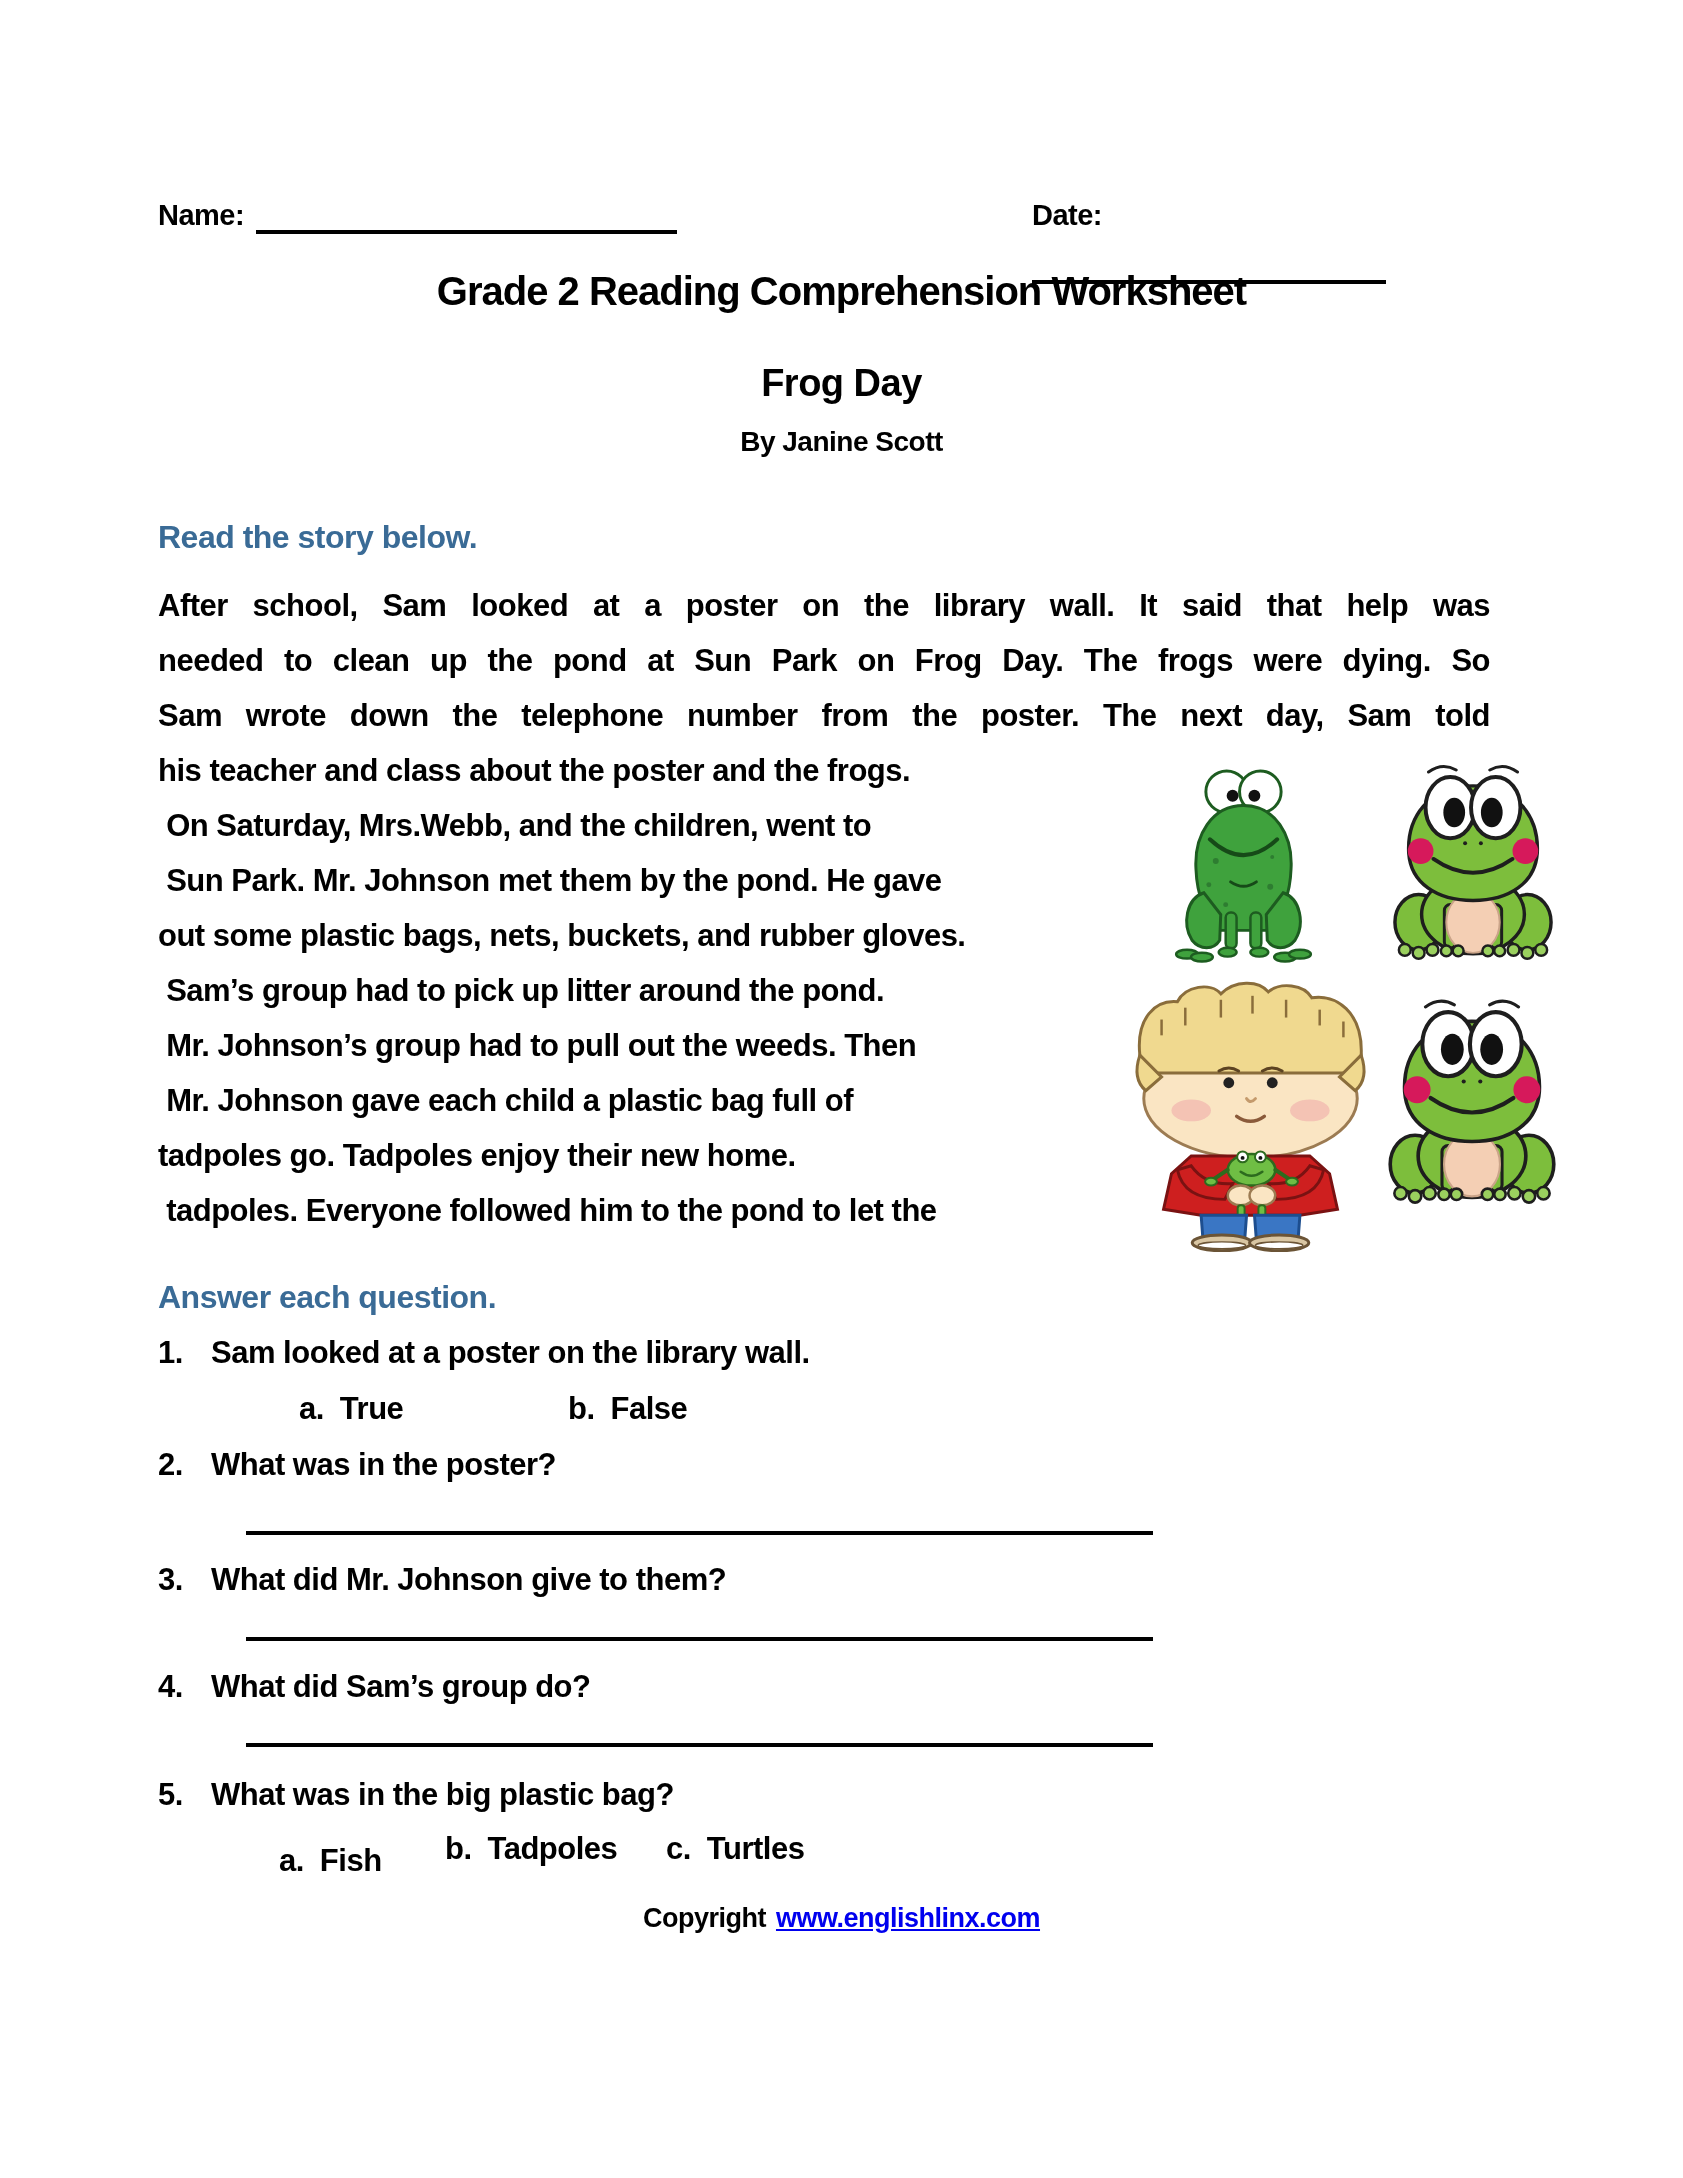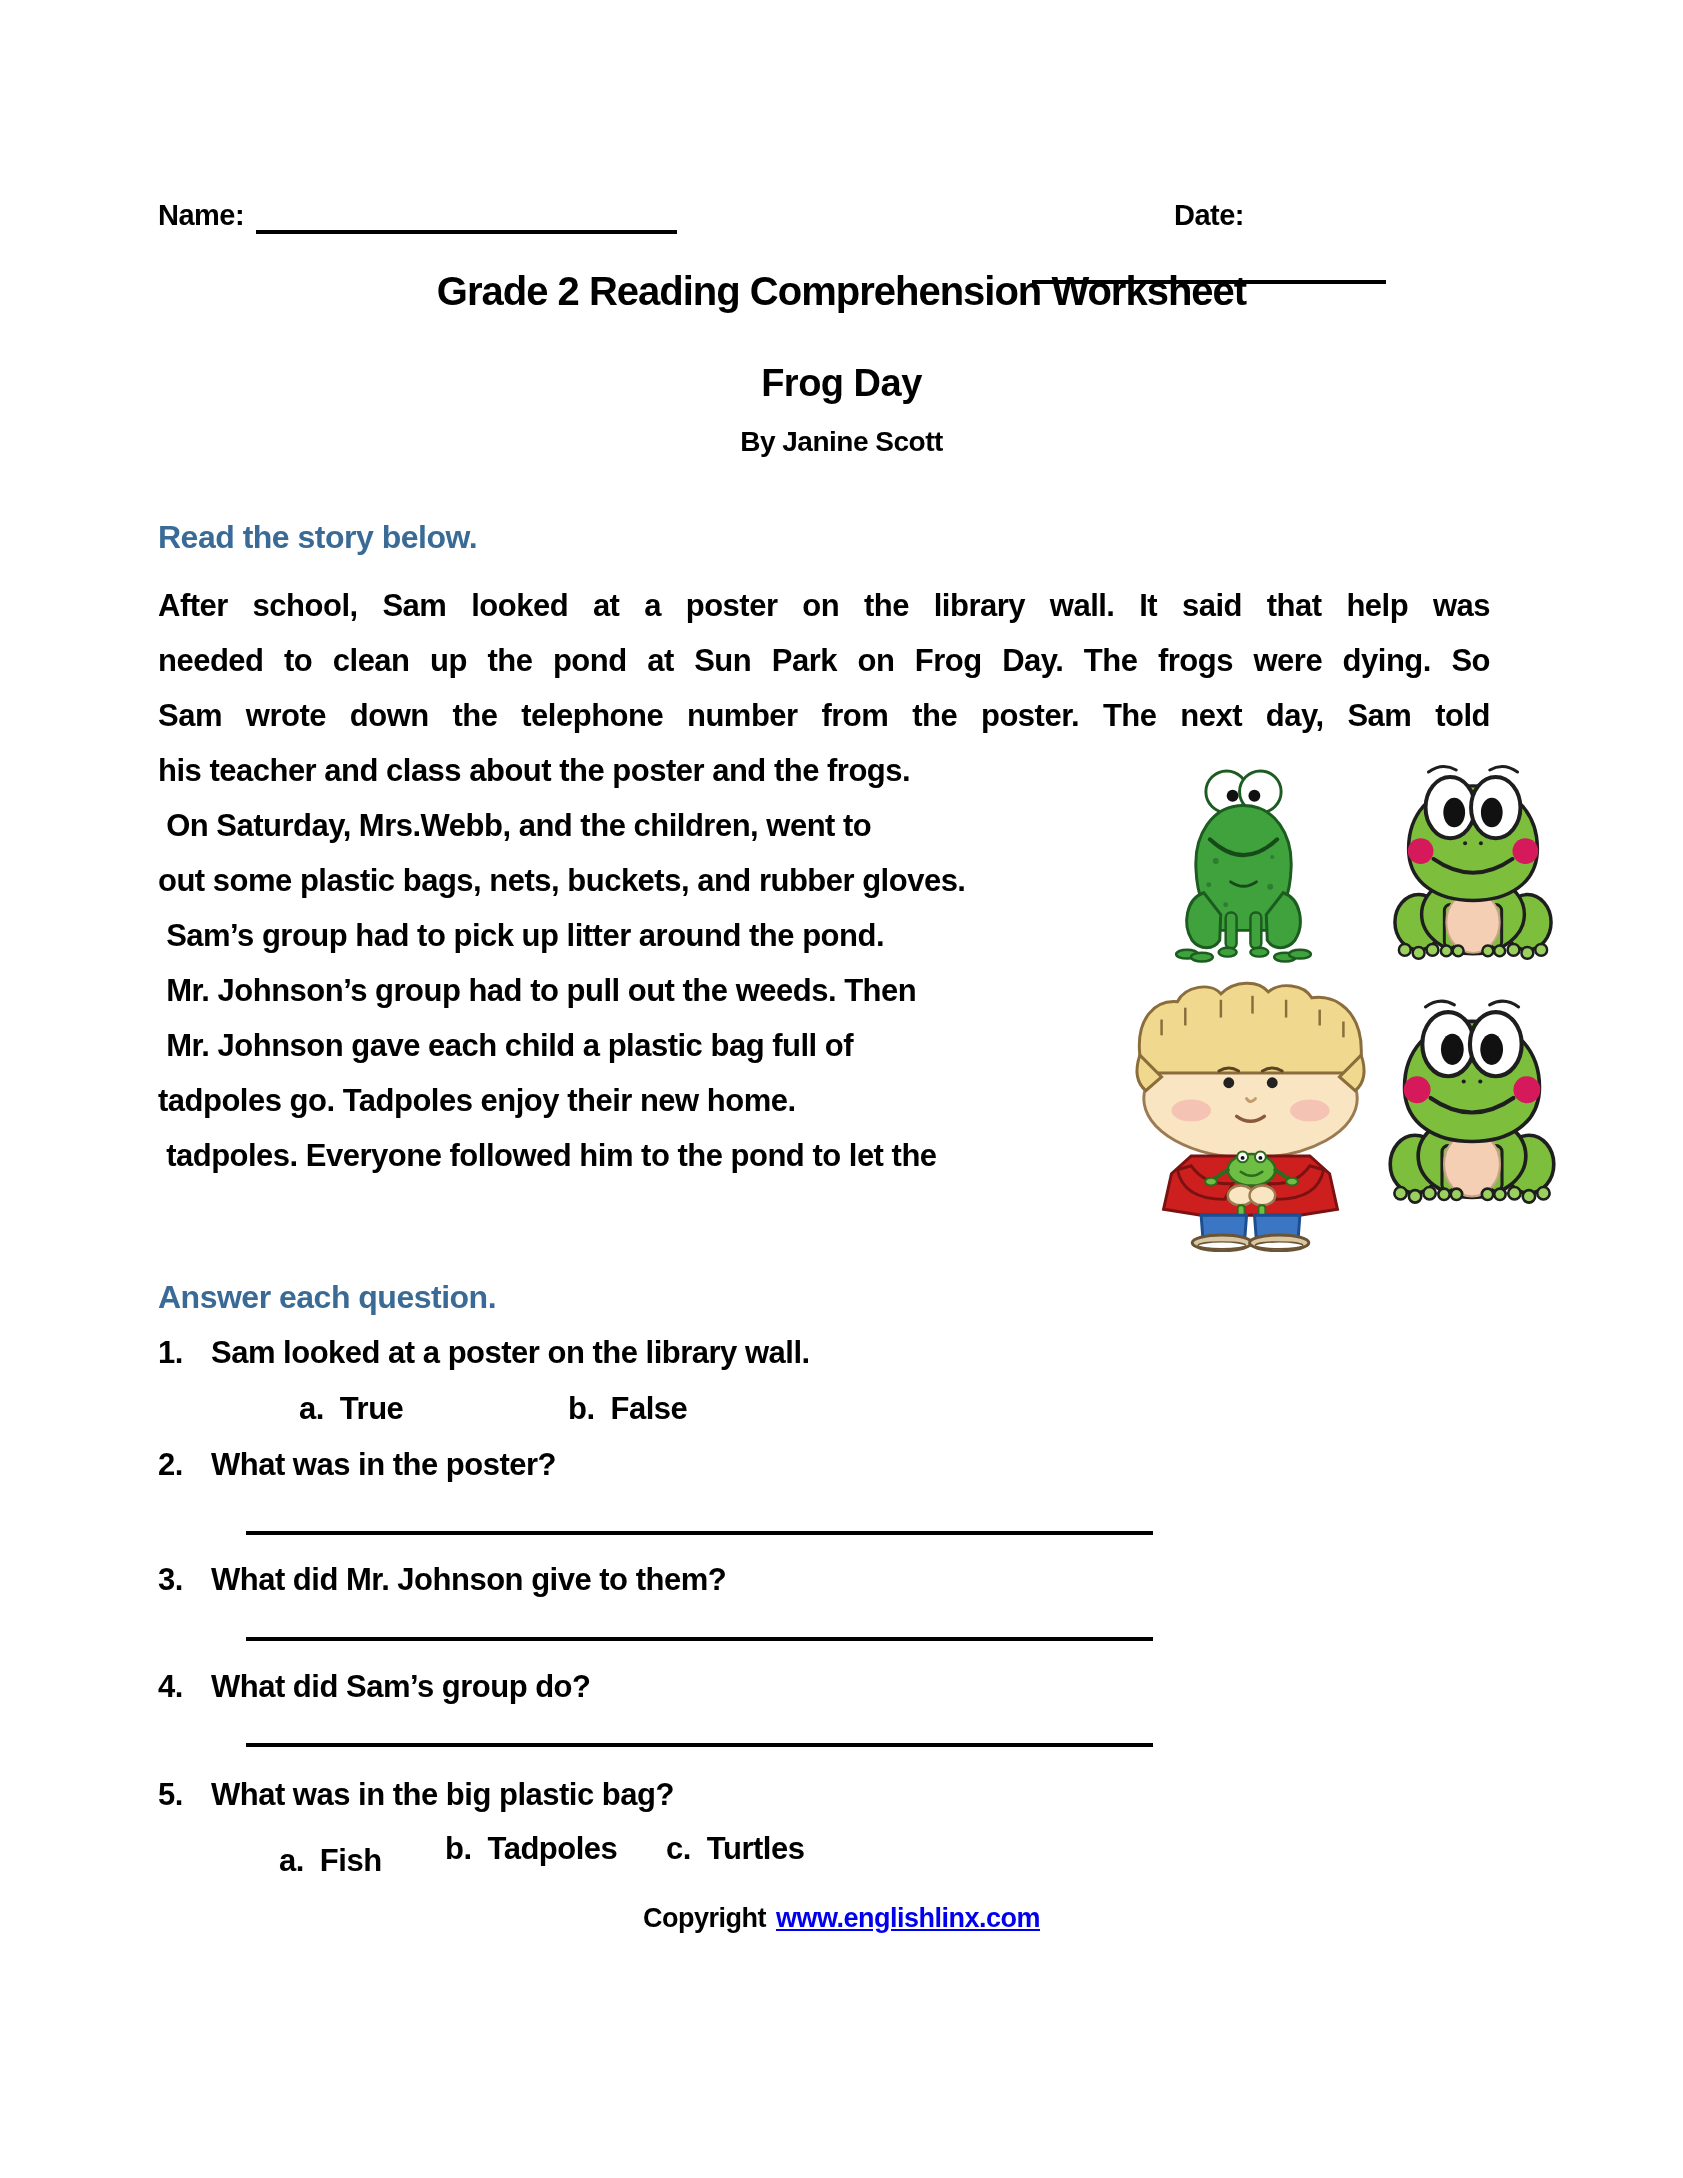--- a/index.html
+++ b/index.html
@@ -1,20 +1,20 @@
 <!DOCTYPE html>
 <html><head>
 <meta charset="utf-8">
 <style>
   html,body{margin:0;padding:0;background:#ffffff;}
   .page{
     position:relative;width:1683px;height:2178px;background:#ffffff;
     font-family:"Liberation Sans",sans-serif;color:#000;overflow:hidden;
   }
-  .field{position:absolute;display:flex;align-items:center;gap:12px;}
+  .field{position:absolute;display:flex;align-items:flex-start;gap:12px;}
   .field .flabel{font-size:29px;font-weight:bold;letter-spacing:-0.5px;line-height:38px;}
   .blank{display:inline-block;border-bottom:4px solid #000;height:34px;}
   .centered{position:absolute;left:0;width:100%;text-align:center;}
   .page-title{top:269px;font-size:40px;font-weight:bold;letter-spacing:-1px;}
   .story-title{top:362px;font-size:38px;font-weight:bold;letter-spacing:-0.5px;}
   .byline{top:426px;font-size:28px;font-weight:bold;letter-spacing:-0.5px;}
   .section-label{position:absolute;left:158px;color:#3A6B96;font-size:32px;font-weight:bold;letter-spacing:-0.5px;}
   .story{position:absolute;left:158px;top:578px;font-size:31px;font-weight:bold;letter-spacing:-0.5px;line-height:55px;}
   .sline{white-space:pre-wrap;height:55px;}
   .para1{width:1332px;}
@@ -53,20 +53,21 @@
 
   <div class="story">
     <div class="para1">
       <div class="sline jline">After school, Sam looked at a poster on the library wall. It said that help was</div>
       <div class="sline jline">needed to clean up the pond at Sun Park on Frog Day. The frogs were dying. So</div>
       <div class="sline jline">Sam wrote down the telephone number from the poster. The next day, Sam told</div>
       <div class="sline">his teacher and class about the poster and the frogs.</div>
     </div>
     <div class="para2">
       <div class="sline"> On Saturday, Mrs.Webb, and the children, went to</div>
+      <div class="sline"> Sun Park. Mr. Johnson met them by the pond. He gave</div>
       <div class="sline">out some plastic bags, nets, buckets, and rubber gloves.</div>
       <div class="sline"> Sam’s group had to pick up litter around the pond.</div>
       <div class="sline"> Mr. Johnson’s group had to pull out the weeds. Then</div>
       <div class="sline"> Mr. Johnson gave each child a plastic bag full of</div>
       <div class="sline">tadpoles go. Tadpoles enjoy their new home.</div>
       <div class="sline"> tadpoles. Everyone followed him to the pond to let the</div>
     </div>
   </div>
 
   <div class="cluster">

